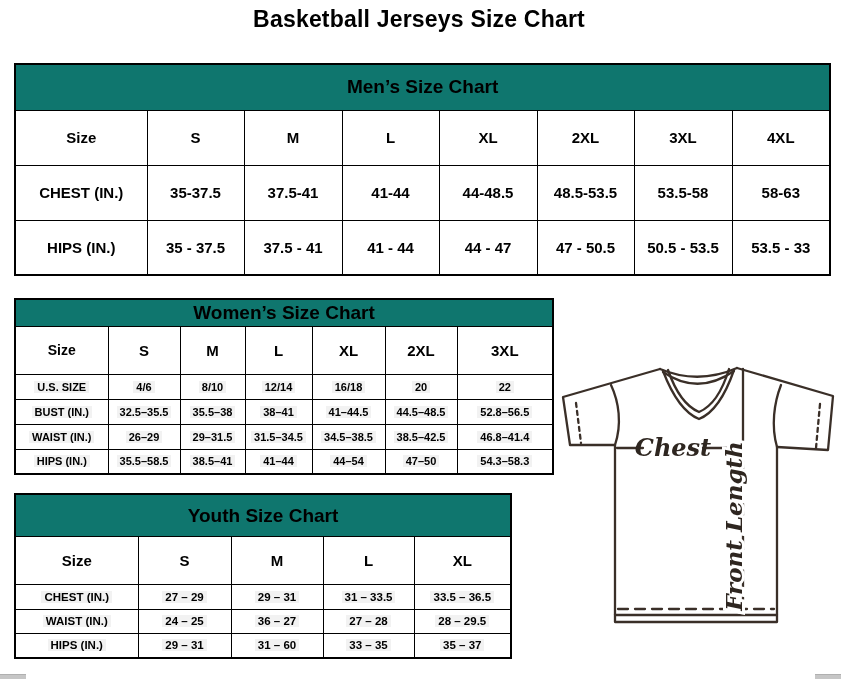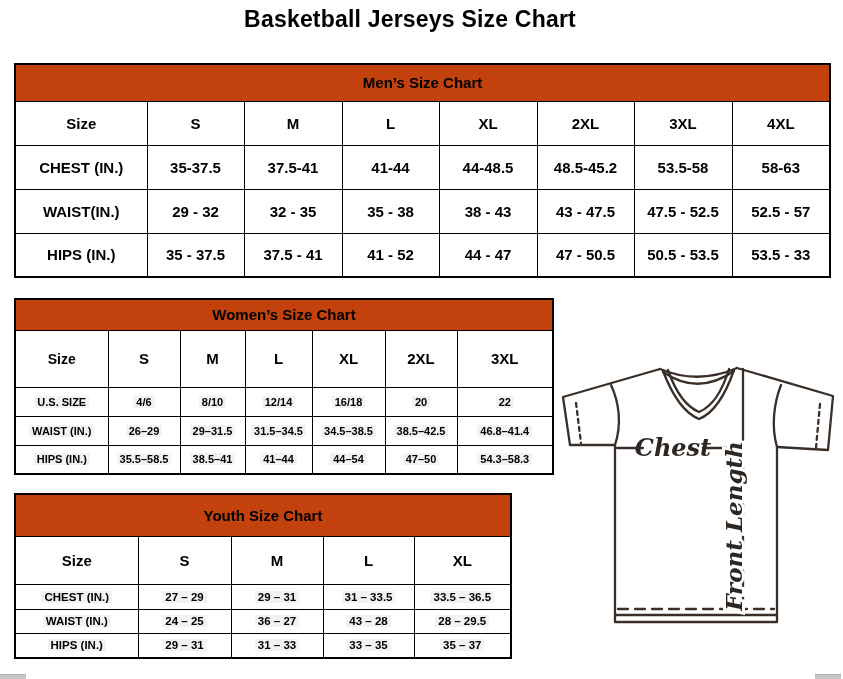--- a/index.html
+++ b/index.html
@@ -1,33 +1,33 @@
 <!DOCTYPE html>
 <html><head>
 <meta charset="utf-8">
 <style>
   html,body{margin:0;padding:0;}
   body{
     width:843px;height:679px;position:relative;background:#ffffff;
     font-family:"Liberation Sans",sans-serif;color:#000;overflow:hidden;
   }
   .page-title{
-    position:absolute;left:0;top:6px;width:820px;text-align:center;
+    position:absolute;left:9px;top:6px;width:820px;text-align:center;
     font-size:23px;font-weight:700;letter-spacing:0.2px;
   }
   .tbl-wrap{position:absolute;}
   table.size-table{
     border-collapse:collapse;table-layout:fixed;width:100%;height:100%;
     border:2px solid #000;
   }
   table.size-table td{
     border:1px solid #000;text-align:center;vertical-align:middle;
     font-weight:700;padding:0;overflow:hidden;white-space:nowrap;
   }
-  td.band{background:#c2410c;font-size:15px;}
+  td.band{background:#0f766e;font-size:19px;}
   .mens-head td{font-size:15px;}
   .mens-row td{font-size:15px;}
   .w-head td{font-size:15px;}
   .w-row td{font-size:11px;}
   .y-head td{font-size:15px;}
   .y-row td{font-size:11.5px;}
   .hl{background:#f2f2f2;padding:0 3px;}
   .diagram{position:absolute;left:552px;top:358px;}
   .scroll-nub{position:absolute;bottom:0;height:4px;width:26px;background:#c6c6c6;border-top:1px solid #b0b0b0;}
   .nub-left{left:0;}
@@ -63,39 +63,29 @@
       <td>2XL</td>
       <td>3XL</td>
       <td>4XL</td>
     </tr>
     <tr class="mens-row" style="height:44px">
       <td>CHEST (IN.)</td>
       <td>35-37.5</td>
       <td>37.5-41</td>
       <td>41-44</td>
       <td>44-48.5</td>
-      <td>48.5-45.2</td>
+      <td>48.5-53.5</td>
       <td>53.5-58</td>
       <td>58-63</td>
-    </tr>
-    <tr class="mens-row" style="height:44px">
-      <td>WAIST(IN.)</td>
-      <td>29 - 32</td>
-      <td>32 - 35</td>
-      <td>35 - 38</td>
-      <td>38 - 43</td>
-      <td>43 - 47.5</td>
-      <td>47.5 - 52.5</td>
-      <td>52.5 - 57</td>
     </tr>
     <tr class="mens-row" style="height:44px">
       <td>HIPS (IN.)</td>
       <td>35 - 37.5</td>
       <td>37.5 - 41</td>
-      <td>41 - 52</td>
+      <td>41 - 44</td>
       <td>44 - 47</td>
       <td>47 - 50.5</td>
       <td>50.5 - 53.5</td>
       <td>53.5 - 33</td>
     </tr>
   </tbody>
     </table>
 </div>
 
 <div class="tbl-wrap" style="left:14px;top:298px;width:538px;height:177px;">
@@ -125,20 +115,29 @@
     <tr class="w-row" style="height:23px">
       <td><span class="hl">U.S. SIZE</span></td>
       <td><span class="hl">4/6</span></td>
       <td><span class="hl">8/10</span></td>
       <td><span class="hl">12/14</span></td>
       <td><span class="hl">16/18</span></td>
       <td><span class="hl">20</span></td>
       <td><span class="hl">22</span></td>
     </tr>
     <tr class="w-row" style="height:23px">
+      <td><span class="hl">BUST (IN.)</span></td>
+      <td><span class="hl">32.5–35.5</span></td>
+      <td><span class="hl">35.5–38</span></td>
+      <td><span class="hl">38–41</span></td>
+      <td><span class="hl">41–44.5</span></td>
+      <td><span class="hl">44.5–48.5</span></td>
+      <td><span class="hl">52.8–56.5</span></td>
+    </tr>
+    <tr class="w-row" style="height:23px">
       <td><span class="hl">WAIST (IN.)</span></td>
       <td><span class="hl">26–29</span></td>
       <td><span class="hl">29–31.5</span></td>
       <td><span class="hl">31.5–34.5</span></td>
       <td><span class="hl">34.5–38.5</span></td>
       <td><span class="hl">38.5–42.5</span></td>
       <td><span class="hl">46.8–41.4</span></td>
     </tr>
     <tr class="w-row" style="height:23px">
       <td><span class="hl">HIPS (IN.)</span></td>
@@ -177,27 +176,27 @@
       <td><span class="hl">CHEST (IN.)</span></td>
       <td><span class="hl">27 – 29</span></td>
       <td><span class="hl">29 – 31</span></td>
       <td><span class="hl">31 – 33.5</span></td>
       <td><span class="hl">33.5 – 36.5</span></td>
     </tr>
     <tr class="y-row" style="height:23px">
       <td><span class="hl">WAIST (IN.)</span></td>
       <td><span class="hl">24 – 25</span></td>
       <td><span class="hl">36 – 27</span></td>
-      <td><span class="hl">43 – 28</span></td>
+      <td><span class="hl">27 – 28</span></td>
       <td><span class="hl">28 – 29.5</span></td>
     </tr>
     <tr class="y-row" style="height:23px">
       <td><span class="hl">HIPS (IN.)</span></td>
       <td><span class="hl">29 – 31</span></td>
-      <td><span class="hl">31 – 33</span></td>
+      <td><span class="hl">31 – 60</span></td>
       <td><span class="hl">33 – 35</span></td>
       <td><span class="hl">35 – 37</span></td>
     </tr>
   </tbody>
     </table>
 </div>
 
 <svg class="diagram" width="292" height="272" viewBox="0 0 292 272">
   <g fill="none" stroke="#3a2f28" stroke-width="2.3" stroke-linejoin="round" stroke-linecap="round">
 

